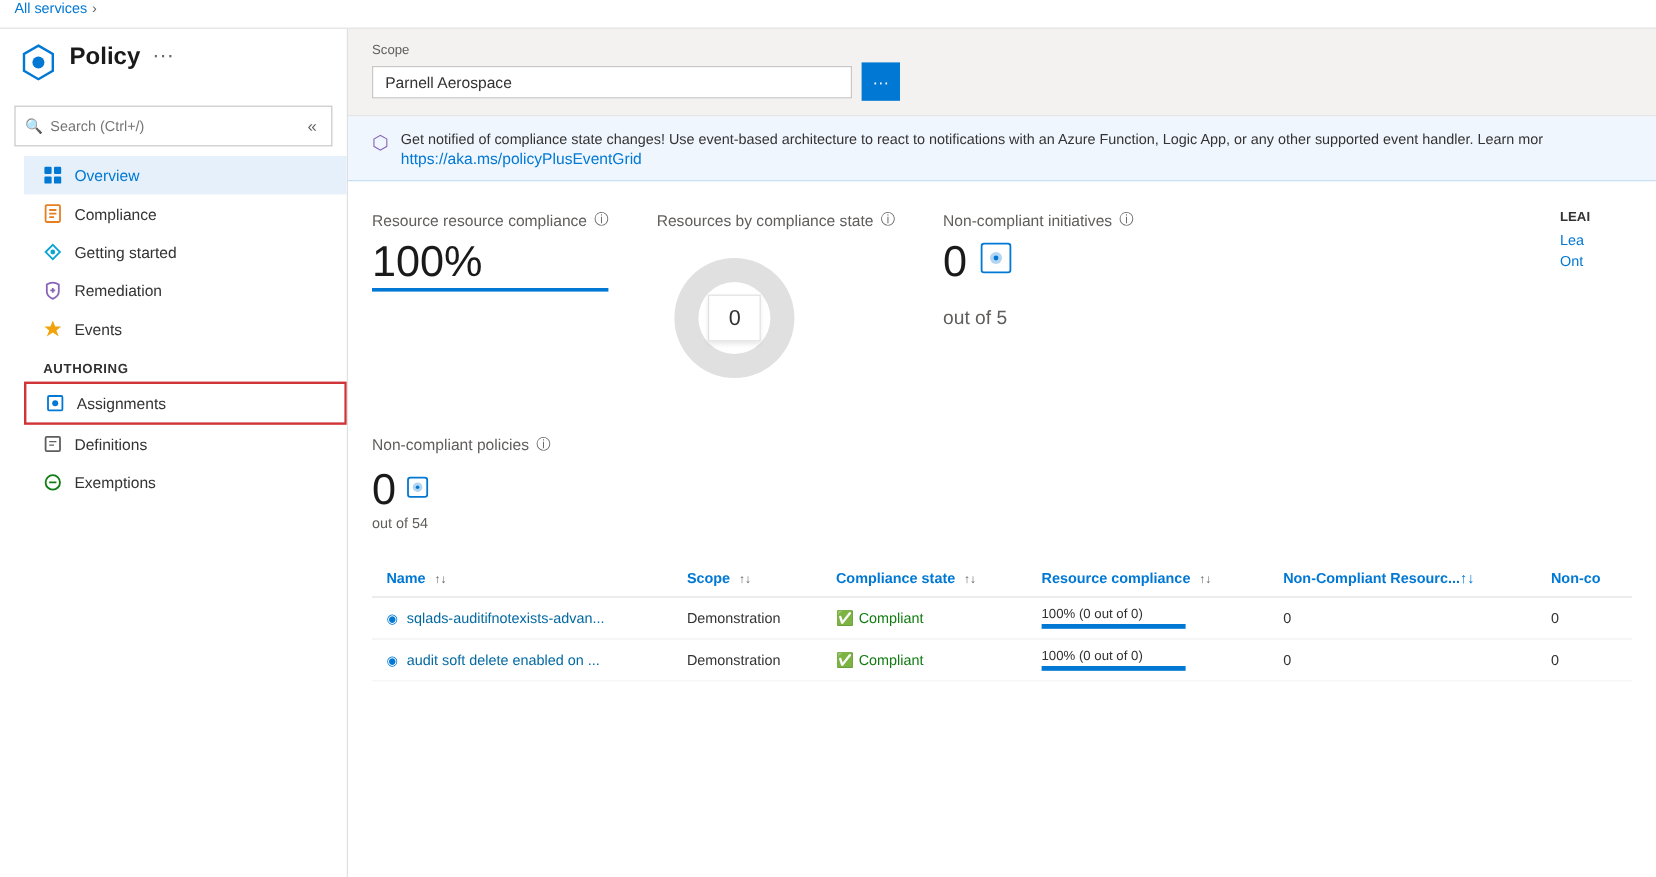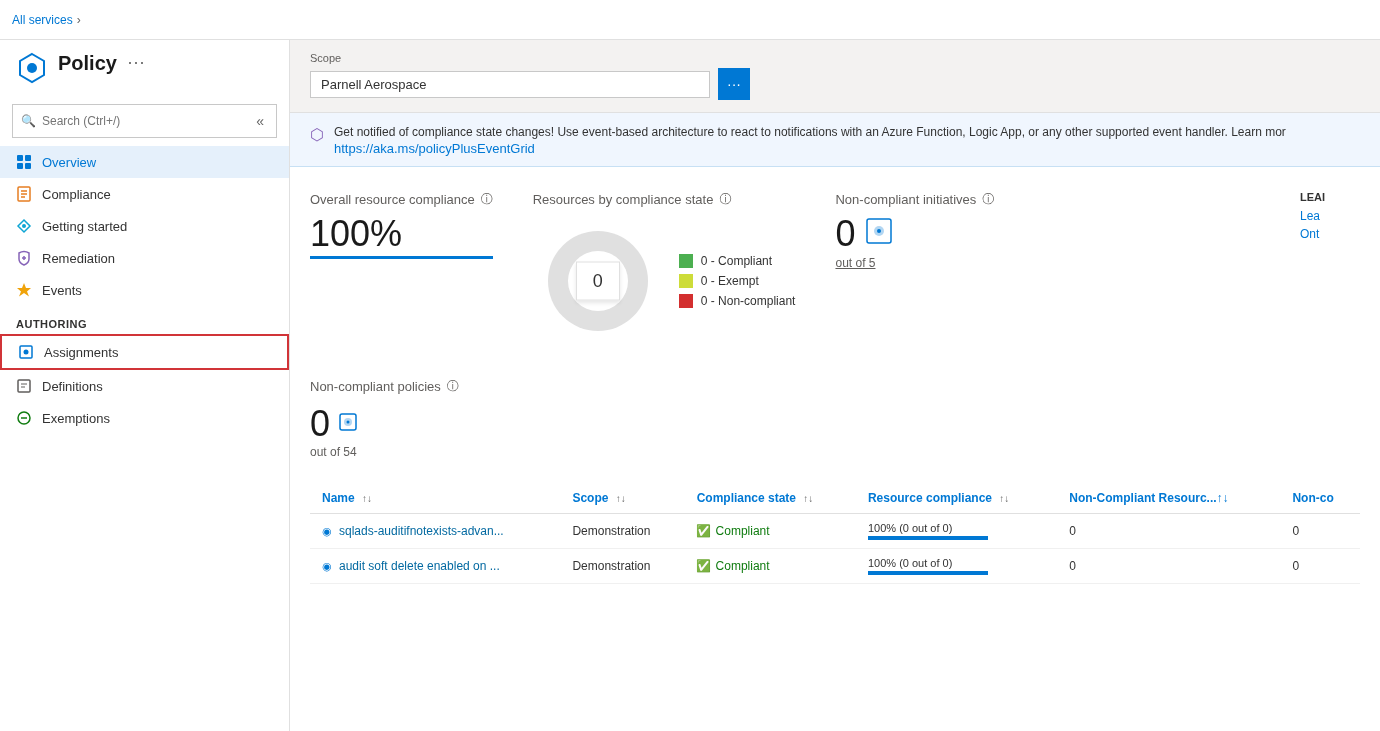--- a/index.html
+++ b/index.html
@@ -1,37 +1,37 @@
 <!DOCTYPE html>
 <html><head>
   <meta charset="utf-8">
   <style>
     * { box-sizing: border-box; margin: 0; padding: 0; }
     body { font-family: 'Segoe UI', Arial, sans-serif; font-size: 13px; color: #333; background: #f3f2f1; display: flex; flex-direction: column; height: 731px; overflow: hidden; }
 
-    .top-bar { background: #fff; height: 40px; display: flex; align-items: center; padding: 0 12px; border-bottom: 1px solid #e0e0e0; }
+    .top-bar { background: #fff; height: 24px; display: flex; align-items: flex-start; padding: 0 12px; border-bottom: 1px solid #e0e0e0; }
     .breadcrumb-link { color: #0078d4; font-size: 12px; cursor: pointer; text-decoration: none; }
     .breadcrumb-chevron { color: #666; font-size: 12px; margin: 0 4px; }
 
     .main-layout { display: flex; flex: 1; overflow: hidden; }
 
     
     .sidebar { width: 290px; background: #fff; border-right: 1px solid #e0e0e0; display: flex; flex-direction: column; overflow-y: auto; flex-shrink: 0; }
     .sidebar-header { padding: 12px 16px; display: flex; align-items: flex-start; gap: 10px; }
     .sidebar-logo { width: 32px; height: 32px; }
     .sidebar-title { font-size: 20px; font-weight: 600; color: #1a1a1a; }
     .sidebar-ellipsis { color: #666; font-size: 18px; cursor: pointer; }
 
     .sidebar-search { padding: 8px 12px; }
     .search-box { display: flex; align-items: center; border: 1px solid #c8c8c8; background: #fff; padding: 4px 8px; gap: 6px; width: 100%; }
     .search-icon { color: #666; font-size: 12px; }
     .search-input { border: none; outline: none; font-size: 12px; color: #333; flex: 1; background: transparent; }
     .collapse-btn { background: none; border: none; cursor: pointer; color: #666; font-size: 14px; padding: 4px; margin-left: auto; }
 
-    .sidebar-nav { flex: 1; }
+    .sidebar-nav { flex: 1; margin-left: 20px; }
     .nav-item { display: flex; align-items: center; gap: 10px; padding: 8px 16px; cursor: pointer; color: #333; font-size: 13px; }
     .nav-item.active { background: #e5f0fb; color: #0078d4; }
     .nav-icon { width: 16px; height: 16px; display: flex; align-items: center; justify-content: center; flex-shrink: 0; }
 
     .nav-section-label { padding: 12px 16px 4px 16px; font-size: 11px; font-weight: 700; color: #323130; text-transform: uppercase; letter-spacing: 0.5px; }
 
     .assignments-item { border: 2px solid #d13438; }
 
     
     .main-content { flex: 1; overflow-y: auto; background: #fff; }
@@ -62,21 +62,21 @@
     .donut-center { position: absolute; top: 50%; left: 50%; transform: translate(-50%, -50%); text-align: center; font-size: 18px; color: #333; background: #fff; border: 1px solid #e0e0e0; padding: 8px 16px; box-shadow: 0 2px 4px rgba(0,0,0,0.1); }
 
     .legend { display: flex; flex-direction: column; gap: 6px; justify-content: center; }
     .legend-item { display: flex; align-items: center; gap: 8px; font-size: 12px; color: #333; }
     .legend-color { width: 14px; height: 14px; flex-shrink: 0; }
 
     .initiatives-block { display: flex; flex-direction: column; }
     .initiatives-value-row { display: flex; align-items: center; gap: 10px; }
     .initiatives-value { font-size: 36px; font-weight: 300; color: #1a1a1a; line-height: 1; }
     .initiatives-icon { font-size: 22px; color: #0078d4; }
-    .out-of { font-size: 12px; color: #605e5c; margin-top: 4px; text-decoration: underline; }
+    .out-of { font-size: 16px; color: #605e5c; margin-top: 21px; }
 
     
     .policies-section { margin-bottom: 24px; }
     .policies-value-row { display: flex; align-items: center; gap: 8px; }
     .policies-value { font-size: 36px; font-weight: 300; color: #1a1a1a; }
     .policies-icon { color: #0078d4; font-size: 16px; }
     .out-of-54 { font-size: 12px; color: #605e5c; }
 
     
     .table-section { overflow-x: auto; }
@@ -240,21 +240,21 @@
         <a class="notif-link">https://aka.ms/policyPlusEventGrid</a>
       </div>
     </div>
 
     <div class="content-area">
 
       <div class="metrics-row">
 
         <div class="metric-block">
           <div class="metric-title">
-            <span>Overall resource compliance</span>
+            <span>Resource resource compliance</span>
             <span class="info-icon">ⓘ</span>
           </div>
           <div class="metric-value">100%</div>
           <div class="metric-underline"></div>
         </div>
 
         <div class="metric-block">
           <div class="metric-title">
             <span>Resources by compliance state</span>
             <span class="info-icon">ⓘ</span>
@@ -262,34 +262,20 @@
           <div style="display:flex; align-items:center; gap:16px;">
 
             <div class="donut-container">
               <svg width="130" height="130" viewBox="0 0 130 130">
                 <circle cx="65" cy="65" r="50" fill="#e0e0e0"></circle>
                 <circle cx="65" cy="65" r="30" fill="white"></circle>
               </svg>
               <div class="donut-center">0</div>
             </div>
 
-            <div class="legend">
-              <div class="legend-item">
-                <div class="legend-color" style="background:#4caf50;"></div>
-                <span>0 - Compliant</span>
-              </div>
-              <div class="legend-item">
-                <div class="legend-color" style="background:#cddc39;"></div>
-                <span>0 - Exempt</span>
-              </div>
-              <div class="legend-item">
-                <div class="legend-color" style="background:#d32f2f;"></div>
-                <span>0 - Non-compliant</span>
-              </div>
-            </div>
           </div>
         </div>
 
         <div class="initiatives-block">
           <div class="metric-title">
             <span>Non-compliant initiatives</span>
             <span class="info-icon">ⓘ</span>
           </div>
           <div class="initiatives-value-row">
             <span class="initiatives-value">0</span>

